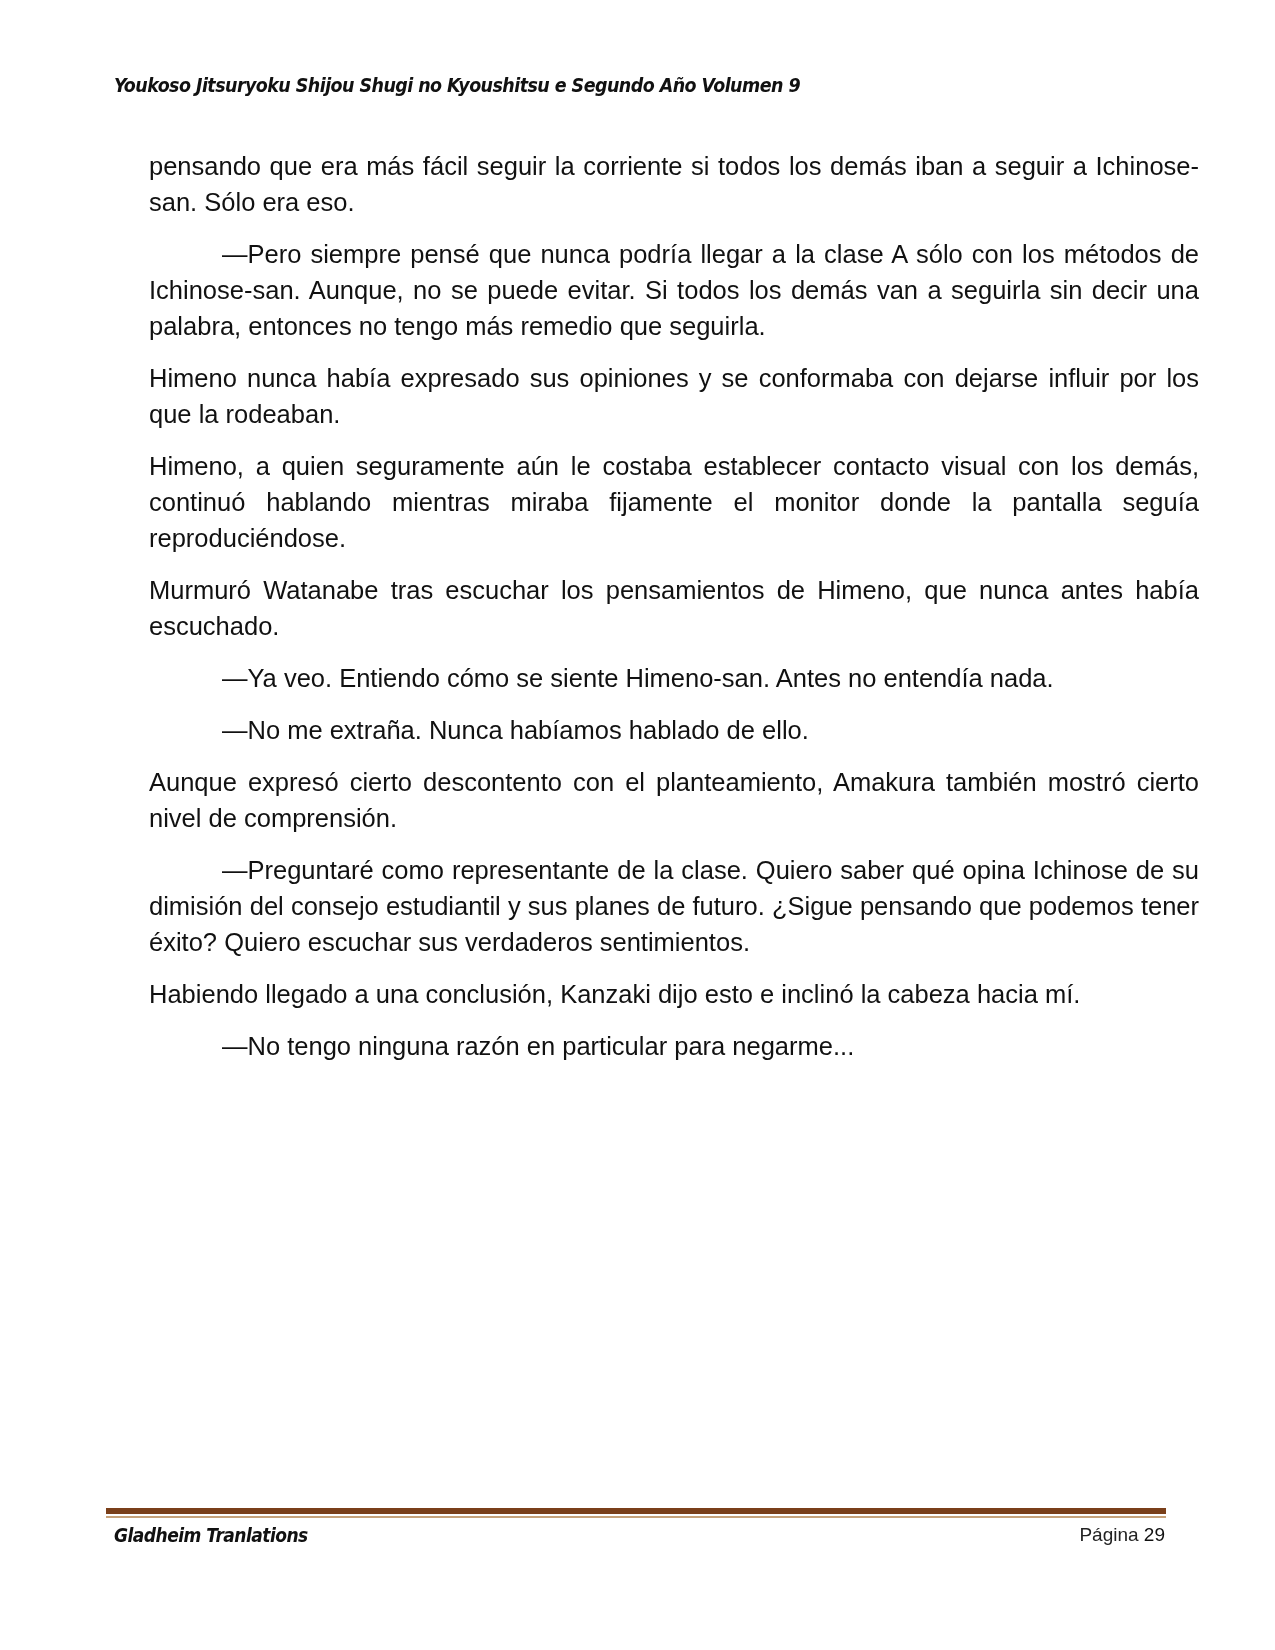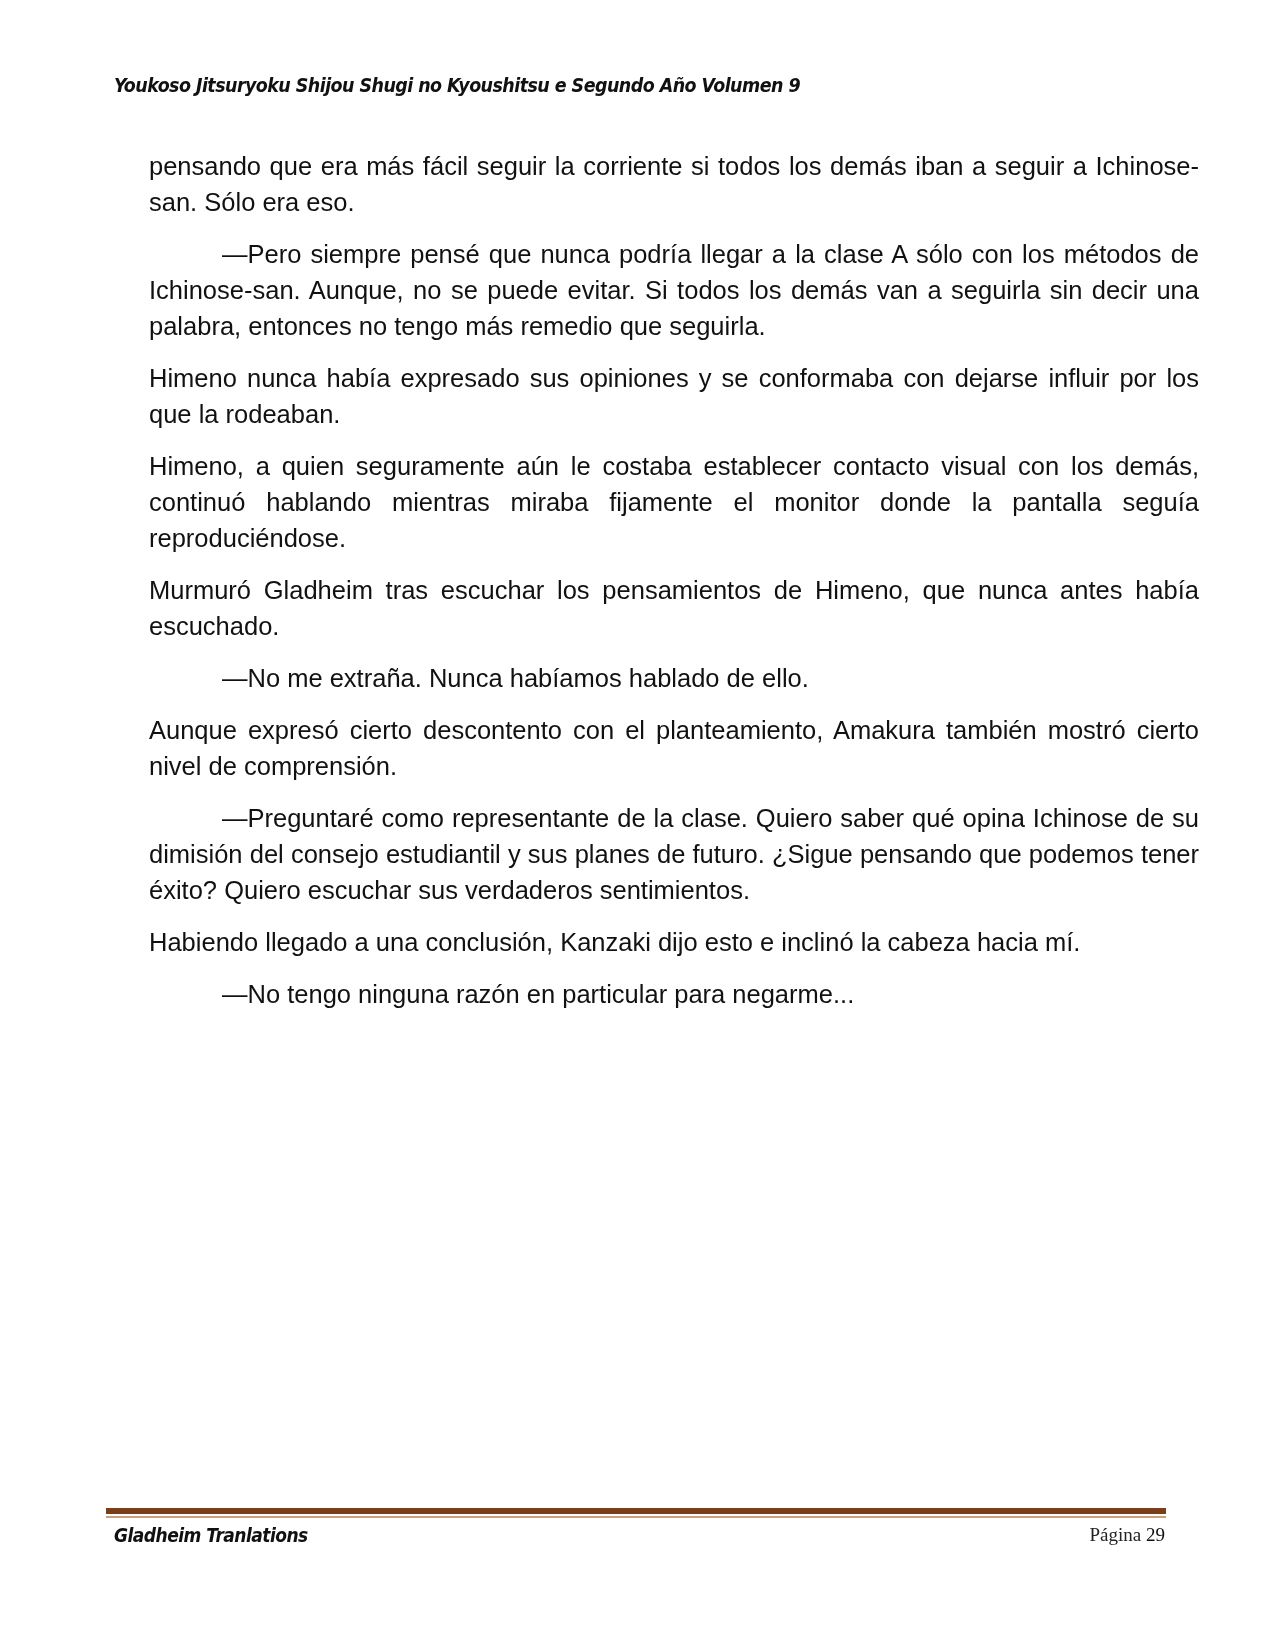--- a/index.html
+++ b/index.html
@@ -24,36 +24,37 @@
   .footer-rule .gap { height: 2px; background: #ffffff; }
   .footer-rule .thin { height: 2px; background: #c7a27a; }
   .footer-left {
     position: absolute; left: 114px; top: 1524px;
     font-family: "DejaVu Sans", sans-serif; font-weight: bold; font-style: italic;
     font-size: 19px; color: #111; letter-spacing: -0.6px;
     transform: scaleX(0.9); transform-origin: left top; white-space: nowrap;
   }
   .footer-right {
     position: absolute; right: 110px; top: 1524px;
-    font-family: Liberation Serif, serif; font-size: 19px; color: #222;
+    font-family: Liberation Sans, sans-serif; font-size: 19px; color: #222;
     white-space: nowrap;
   }
   .footer-right .num { color: #111; }
 </style>
 </head>
 <body>
 
 <div class="header">Youkoso Jitsuryoku Shijou Shugi no Kyoushitsu e  Segundo Año Volumen 9</div>
 
 <div class="content">
   <p class="para">pensando que era más fácil seguir la corriente si todos los demás iban a seguir a Ichinose-san. Sólo era eso.</p>
   <p class="para dialogue">—Pero siempre pensé que nunca podría llegar a la clase A sólo con los métodos de Ichinose-san. Aunque, no se puede evitar. Si todos los demás van a seguirla sin decir una palabra, entonces no tengo más remedio que seguirla.</p>
   <p class="para">Himeno nunca había expresado sus opiniones y se conformaba con dejarse influir por los que la rodeaban.</p>
   <p class="para">Himeno, a quien seguramente aún le costaba establecer contacto visual con los demás, continuó hablando mientras miraba fijamente el monitor donde la pantalla seguía reproduciéndose.</p>
-  <p class="para">Murmuró Gladheim tras escuchar los pensamientos de Himeno, que nunca antes había escuchado.</p>
+  <p class="para">Murmuró Watanabe tras escuchar los pensamientos de Himeno, que nunca antes había escuchado.</p>
+  <p class="para dialogue">—Ya veo. Entiendo cómo se siente Himeno-san. Antes no entendía nada.</p>
   <p class="para dialogue">—No me extraña. Nunca habíamos hablado de ello.</p>
   <p class="para">Aunque expresó cierto descontento con el planteamiento, Amakura también mostró cierto nivel de comprensión.</p>
   <p class="para dialogue">—Preguntaré como representante de la clase. Quiero saber qué opina Ichinose de su dimisión del consejo estudiantil y sus planes de futuro. ¿Sigue pensando que podemos tener éxito? Quiero escuchar sus verdaderos sentimientos.</p>
   <p class="para">Habiendo llegado a una conclusión, Kanzaki dijo esto e inclinó la cabeza hacia mí.</p>
   <p class="para dialogue">—No tengo ninguna razón en particular para negarme...</p>
 </div>
 
 <div class="footer-rule">
   <div class="thick"></div>
   <div class="gap"></div>

